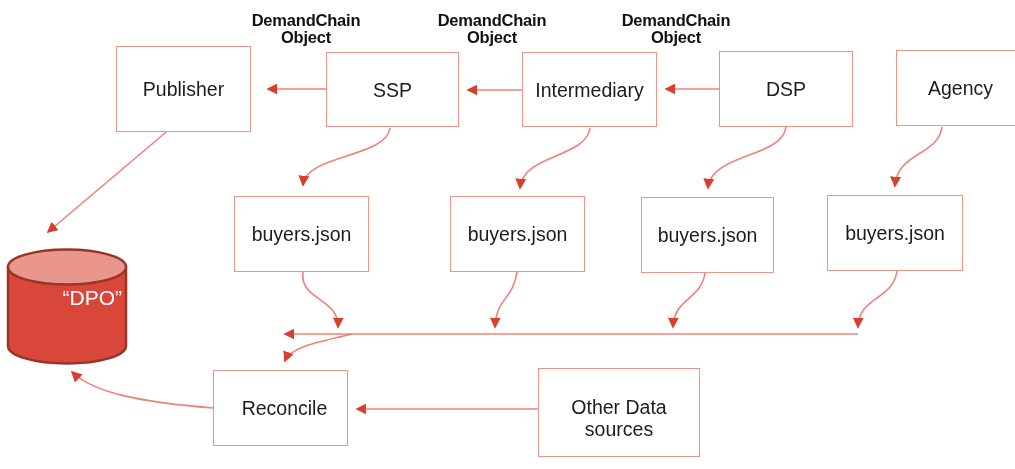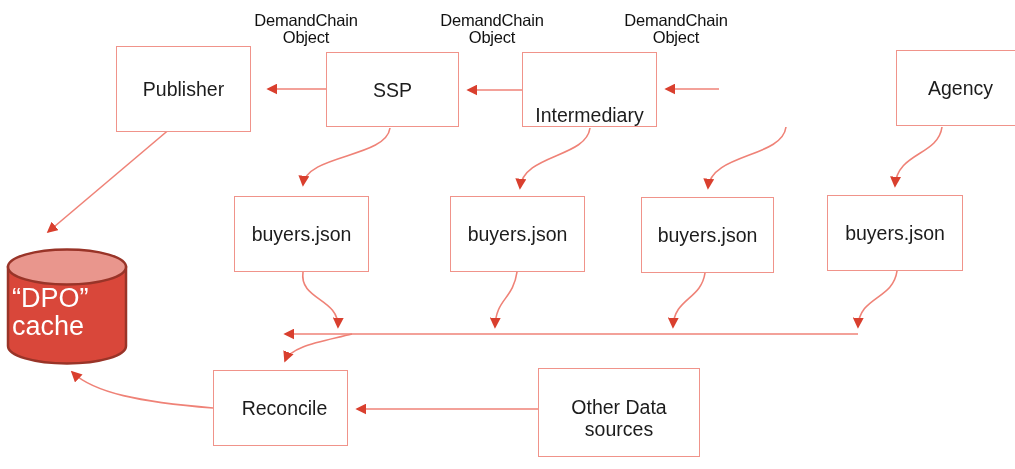--- a/index.html
+++ b/index.html
@@ -17,34 +17,34 @@
     border:1.5px solid #f0938a;
     display:flex;align-items:center;justify-content:center;
     color:#1c1c1c;font-size:19.5px;text-align:center;
     box-sizing:border-box;
     z-index:2;
   }
   .node .lbl{display:block;line-height:22px;}
   .node.wrap .lbl{max-width:120px;margin-top:10px;}
   .dc-label{
     position:absolute;width:110px;
-    text-align:center;font-weight:normal;font-size:16.5px;line-height:17px;
+    text-align:center;font-weight:bold;font-size:16.5px;line-height:17px;
     color:#111;letter-spacing:-0.2px;
     z-index:2;
   }
   .dpo-text{
     position:absolute;left:12px;top:284px;width:110px;
-    text-align:left;color:#ffffff;font-size:27px;line-height:28px;
+    text-align:right;color:#ffffff;font-size:21px;line-height:28px;
     z-index:3;
   }
   .dpo-text span{display:block;}
   
   .n-publisher{left:116px;top:46px;width:135px;height:86px;}
   .n-ssp{left:326px;top:52px;width:133px;height:75px;text-align:right;}
-  .n-intermediary{left:522px;top:52px;width:135px;height:75px;align-items:flex-end;}
+  .n-intermediary{left:522px;top:52px;width:135px;height:75px;}
   .n-dsp{left:719px;top:51px;width:134px;height:76px;}
   .n-agency{left:876px;top:50px;width:129px;height:76px;margin-left:20px;}
   .n-buyers1{left:234px;top:196px;width:135px;height:76px;}
   .n-buyers2{left:450px;top:196px;width:135px;height:76px;}
   .n-buyers3{left:641px;top:197px;width:133px;height:76px;}
   .n-buyers4{left:827px;top:195px;width:136px;height:76px;}
   .n-reconcile{left:213px;top:370px;width:135px;height:76px;padding-left:8px;}
   .n-other{left:538px;top:368px;width:162px;height:89px;}
   .dc1{left:251px;top:12px;}
   .dc2{left:437px;top:12px;}
@@ -101,20 +101,23 @@
 
   <div class="node n-publisher">
     <span class="lbl">Publisher</span>
   </div>
   <div class="node n-ssp">
     <span class="lbl">SSP</span>
   </div>
   <div class="node n-intermediary">
     <span class="lbl">Intermediary</span>
   </div>
+  <div class="node n-dsp">
+    <span class="lbl">DSP</span>
+  </div>
   <div class="node n-agency">
     <span class="lbl">Agency</span>
   </div>
 
   <div class="node n-buyers1">
     <span class="lbl">buyers.json</span>
   </div>
   <div class="node n-buyers2">
     <span class="lbl">buyers.json</span>
   </div>
@@ -127,16 +130,15 @@
 
   <div class="node n-reconcile">
     <span class="lbl">Reconcile</span>
   </div>
   <div class="node n-other wrap">
     <span class="lbl">Other Data sources</span>
   </div>
 
   <div class="dpo-text">
     <span>“DPO”</span>
-    <span>cache</span>
   </div>
 
 </div>
 
 </body></html>

